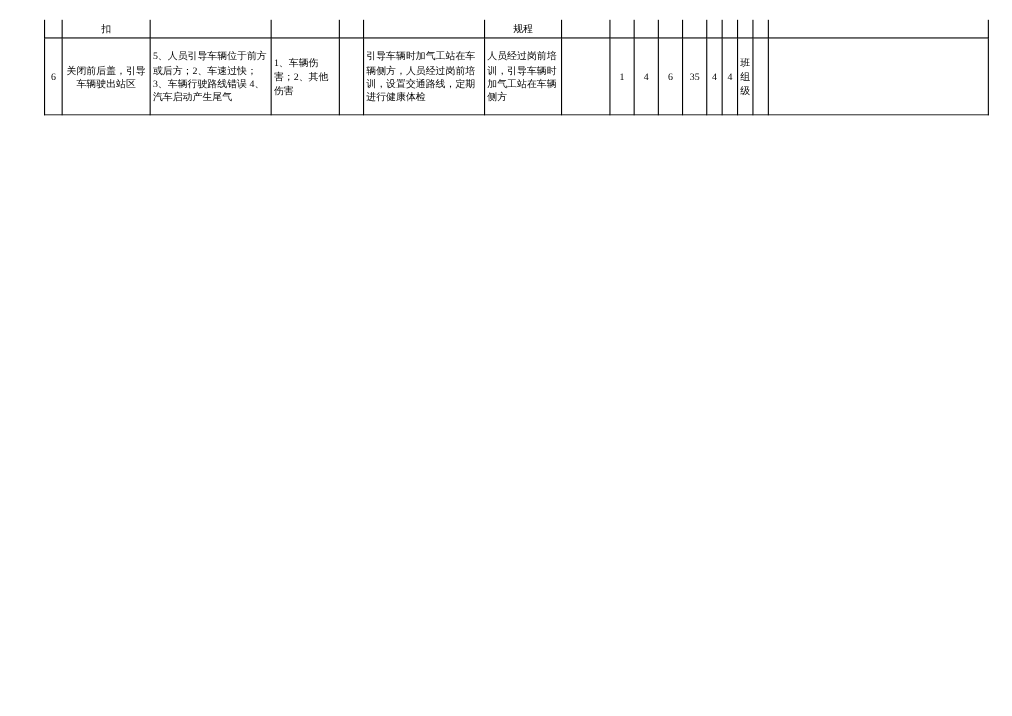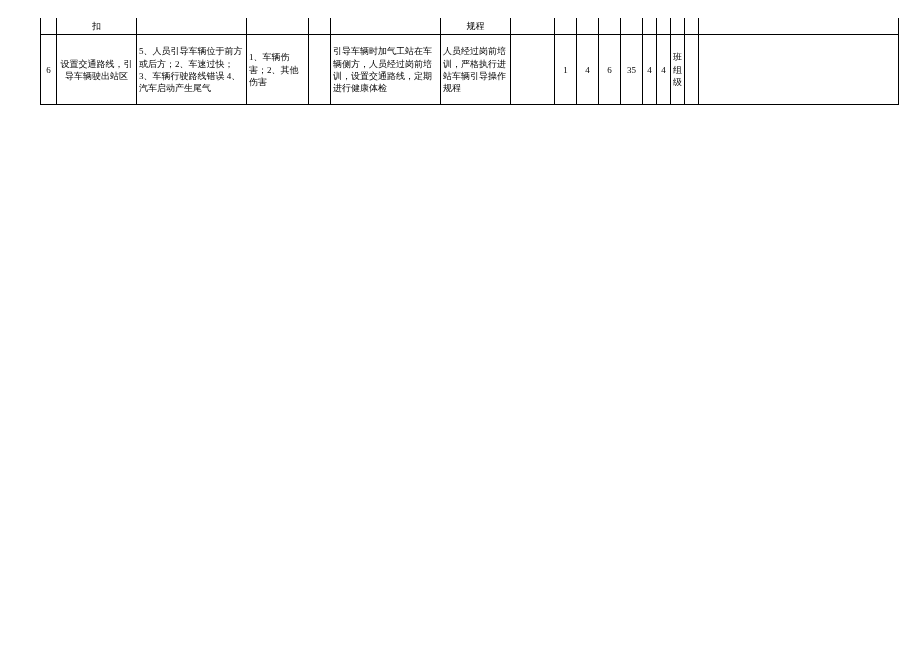--- a/index.html
+++ b/index.html
@@ -83,26 +83,26 @@
       <td class="no-border-top"></td>
       <td class="no-border-top"></td>
       <td class="no-border-top"></td>
       <td class="no-border-top"></td>
       <td class="no-border-top"></td>
       <td class="no-border-top"></td>
       <td class="no-border-top"></td>
     </tr>
     <tr>
       <td class="cell-center" style="height:70px">6</td>
-      <td class="cell-center">设置交通路线，引导车辆驶出站区</td>
+      <td class="cell-center">关闭前后盖，引导车辆驶出站区</td>
       <td class="cell-left">5、人员引导车辆位于前方或后方；2、车速过快；3、车辆行驶路线错误 4、汽车启动产生尾气</td>
       <td class="cell-left">1、车辆伤害；2、其他伤害</td>
       <td></td>
       <td class="cell-left">引导车辆时加气工站在车辆侧方，人员经过岗前培训，设置交通路线，定期进行健康体检</td>
-      <td class="cell-left">人员经过岗前培训，严格执行进站车辆引导操作规程</td>
+      <td class="cell-left">人员经过岗前培训，引导车辆时加气工站在车辆侧方</td>
       <td></td>
       <td class="cell-center">1</td>
       <td class="cell-center">4</td>
       <td class="cell-center">6</td>
       <td class="cell-center">35</td>
       <td class="cell-center">4</td>
       <td class="cell-center">4</td>
       <td class="cell-center">班组级</td>
       <td></td>
       <td></td>

